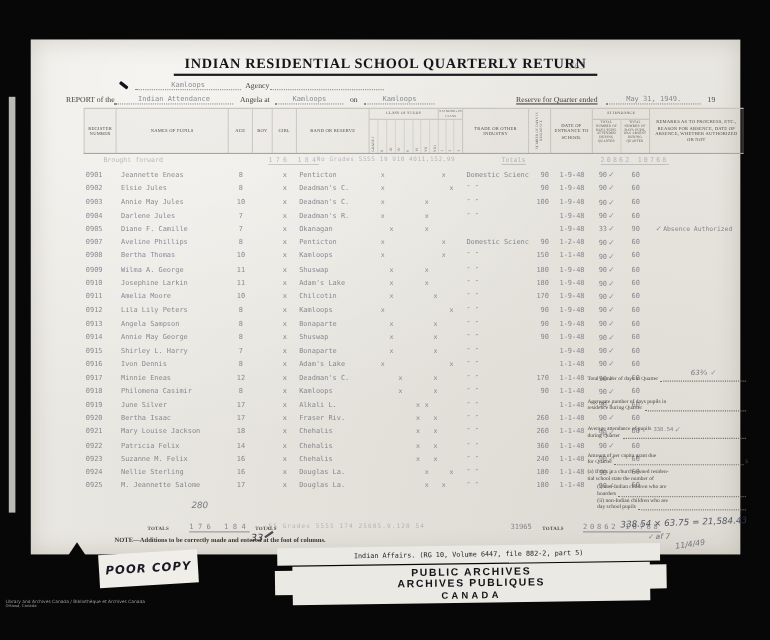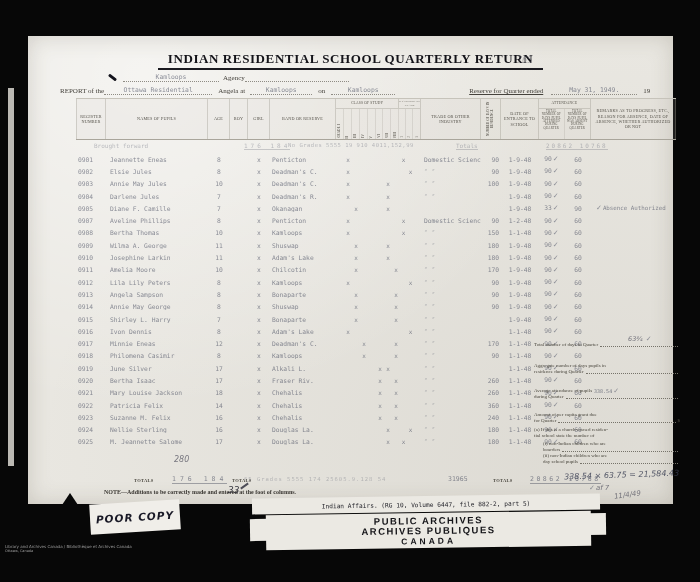--- a/index.html
+++ b/index.html
@@ -79,21 +79,21 @@
   .c-abs{width:26px;text-align:center;}
   .c-rem{flex:1;padding-left:4px;font-size:5.8px;white-space:nowrap;overflow:hidden;}
   .pcheck{color:rgba(70,75,95,.55);font-size:7px;margin:0 1px;font-family:"DejaVu Sans",sans-serif;font-style:normal;}
 
   .tspacer{height:26px;}
   .totrow{position:relative;height:12px;font-size:6.5px;}
   .tot-label{position:absolute;font-size:4.5px;font-weight:bold;color:#4a473f;letter-spacing:.3px;top:4px;}
   .tl1{left:58px}.tl2{left:156px}.tl3{left:417px}
   .tot-sex{position:absolute;left:96px;top:1px;letter-spacing:4px;}
   .tot-blob{position:absolute;left:168px;top:2px;opacity:.5;font-size:5.5px;letter-spacing:1px;white-space:nowrap;}
-  .tot-days{position:absolute;left:372px;top:1px;}
+  .tot-days{position:absolute;left:388px;top:1px;}
   .tot-att{position:absolute;left:454px;top:1px;letter-spacing:2.5px;}
   .note{margin-top:3px;padding-left:28px;font-size:6px;font-weight:bold;color:#3a3732;}
 
   .sum-item{position:absolute;left:506px;width:146px;font-size:5px;line-height:6px;color:#4a473e;}
   .s-td{top:306px}.s-ag{top:327px}.s-av{top:352px}.s-am{top:376px}.s-ch{top:391px}.s-i1{top:405px}.s-i2{top:417px}
   .sum-line{display:flex;align-items:flex-end;}
   .sum-line .dots{flex:1;border-bottom:1px dotted #76736a;margin:0 2px 1px 2px;height:1px;}
   .indent{padding-left:9px;}
   .sum-val{font-family:"DejaVu Sans Mono",monospace;color:rgba(66,72,92,.65);margin-left:2px;}
 
@@ -142,21 +142,21 @@
 
     <div class="agency-line">
       <span class="ink-mark"></span>
       <span class="fld f-agency typed">Kamloops</span>
       <span class="lbl printed">Agency</span>
       <span class="dotted-tail"></span>
     </div>
 
     <div class="report-line">
       <span class="printed">REPORT of the</span>
-      <span class="fld f-school typed">Ottawa Residential</span>
+      <span class="fld f-school typed">Indian Attendance</span>
       <span class="lbl printed">Angela at</span>
       <span class="fld f-place typed">Kamloops</span>
       <span class="lbl printed">on</span>
       <span class="fld f-reserve typed">Kamloops</span>
       <span class="lbl printed lbl-quarter">Reserve for Quarter ended</span>
       <span class="fld f-quarter typed">May 31, 1949.</span>
       <span class="lbl printed">19</span>
     </div>
 
     <div class="tbl">

